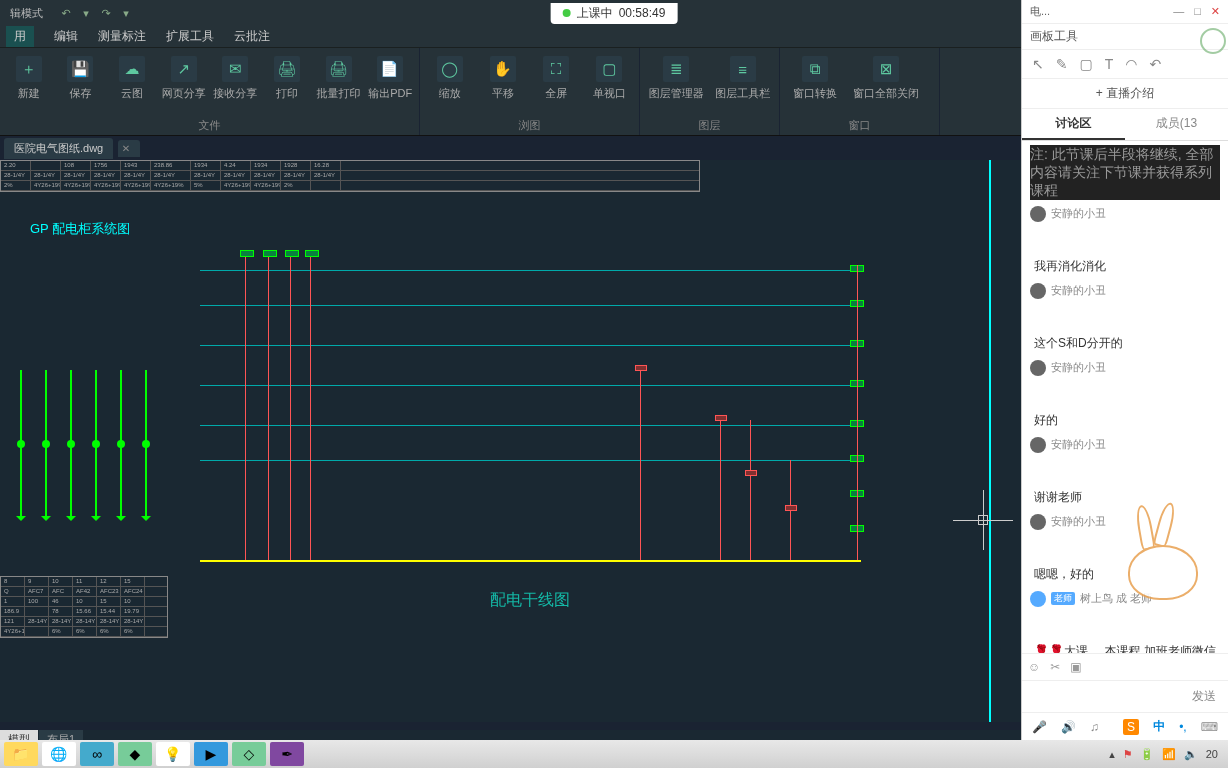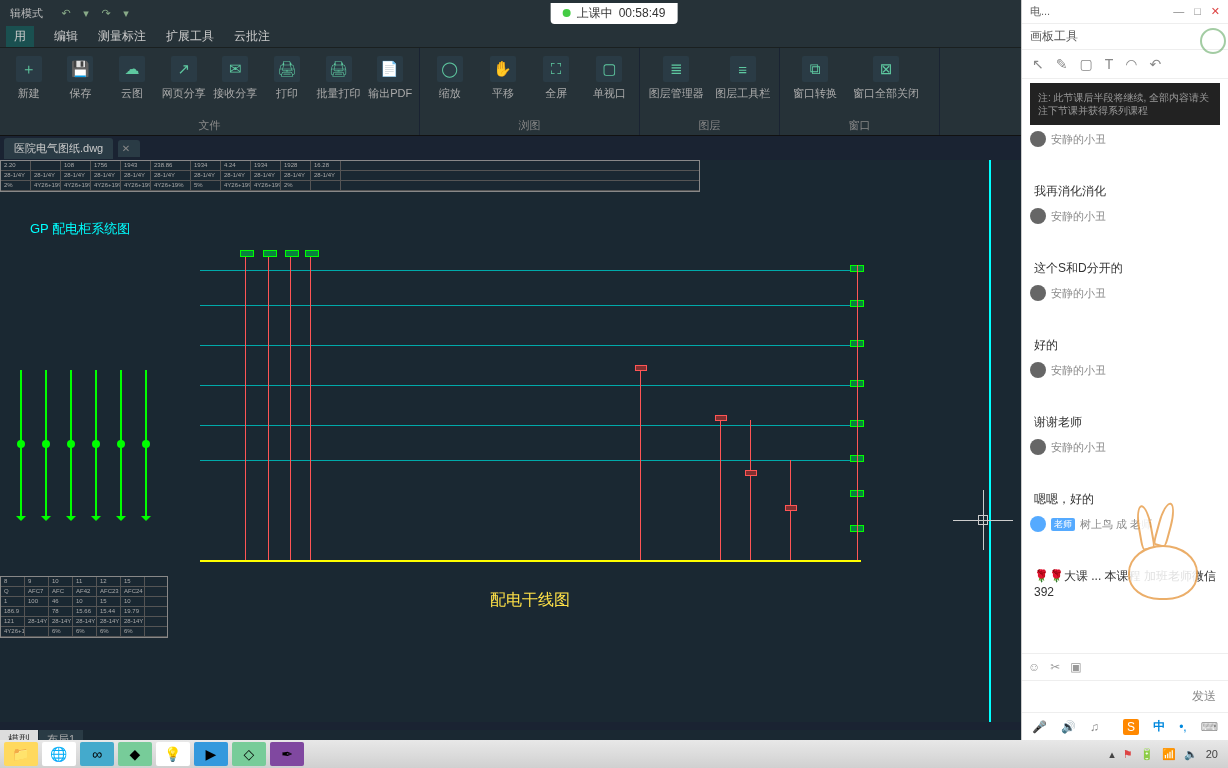--- a/index.html
+++ b/index.html
@@ -23,21 +23,21 @@
 .ribbon-btn .ico { width: 26px; height: 26px; background: #2a3b45; display: flex; align-items: center; justify-content: center; color: #5ec8a0; font-size: 15px; border-radius: 2px; }
 .ribbon-btn .ico.green { color: #5ec8a0; }
 .ribbon-group-label { text-align: center; font-size: 11px; padding: 2px 0; color: #888; }
 
 .file-tab { background: #1a2332; padding: 2px 0 0 4px; }
 .file-tab span { display: inline-block; background: #2a3b45; color: #ccc; font-size: 11px; padding: 3px 10px; border-radius: 3px 3px 0 0; }
 
 .canvas-area { position: absolute; top: 160px; left: 0; right: 207px; bottom: 46px; background: #1a2832; overflow: hidden; }
 .cad-drawing { position: absolute; inset: 0; }
 .drawing-title { position: absolute; color: #0ff; font-size: 13px; }
-.drawing-subtitle { position: absolute; color: #fde047; font-size: 16px; text-align: center; }
+.drawing-subtitle { position: absolute; color: #14b8a6; font-size: 16px; text-align: center; }
 .vert-cyan-line { position: absolute; right: 30px; top: 0; bottom: 0; width: 2px; background: #0ff; }
 .crosshair { position: absolute; right: 8px; top: 330px; width: 60px; height: 60px; }
 .crosshair::before, .crosshair::after { content: ''; position: absolute; background: #ccc; }
 .crosshair::before { left: 0; right: 0; top: 50%; height: 1px; }
 .crosshair::after { top: 0; bottom: 0; left: 50%; width: 1px; }
 .crosshair .box { position: absolute; left: 50%; top: 50%; width: 10px; height: 10px; border: 1px solid #ccc; transform: translate(-50%,-50%); }
 
 .data-table { position: absolute; border: 1px solid #888; font-size: 6px; color: #aaa; }
 .data-table .row { display: flex; border-bottom: 1px solid #555; }
 .data-table .cell { border-right: 1px solid #555; padding: 1px 3px; white-space: nowrap; height: 9px; overflow: hidden; }
@@ -66,21 +66,21 @@
 .side-panel { position: absolute; right: 0; top: 0; bottom: 28px; width: 207px; background: #fff; border-left: 1px solid #ccc; display: flex; flex-direction: column; font-size: 12px; }
 .side-title { height: 24px; display: flex; align-items: center; padding: 0 8px; color: #666; font-size: 11px; border-bottom: 1px solid #eee; }
 .side-title .wc { margin-left: auto; display: flex; gap: 10px; color: #888; }
 .side-tool { padding: 4px 8px; font-size: 12px; color: #555; border-bottom: 1px solid #eee; }
 .tool-row { display: flex; gap: 12px; padding: 6px 10px; color: #888; font-size: 14px; border-bottom: 1px solid #eee; }
 .live-intro { text-align: center; padding: 6px; color: #555; border-bottom: 1px solid #eee; }
 .chat-tabs { display: flex; border-bottom: 1px solid #ddd; }
 .chat-tabs .ctab { flex: 1; text-align: center; padding: 6px; color: #888; }
 .chat-tabs .ctab.active { color: #333; font-weight: bold; border-bottom: 2px solid #333; }
 .chat-body { flex: 1; overflow-y: auto; padding: 4px 8px; }
-.chat-notice { background: #222; color: #999; font-size: 10px; padding: 8px; line-height: 1.3; margin-bottom: 6px; }
+.chat-notice { background: #222; color: #999; font-size: 14px; padding: 0; line-height: 1.3; margin-bottom: 6px; }
 .chat-msg { margin-bottom: 8px; }
 .chat-user { display: flex; align-items: center; gap: 5px; color: #888; font-size: 11px; margin-bottom: 2px; }
 .chat-user .avatar { width: 16px; height: 16px; background: #666; border-radius: 50%; }
 .chat-user .avatar.t { background: #5af; }
 .chat-text { color: #333; font-size: 12px; padding-left: 4px; margin-top: 36px; }
 .chat-input-row { border-top: 1px solid #eee; padding: 6px; display: flex; gap: 10px; color: #999; }
 .send-row { height: 32px; border-top: 1px solid #eee; display: flex; align-items: center; justify-content: flex-end; padding-right: 12px; color: #888; }
 .bottom-icons { height: 28px; border-top: 1px solid #eee; display: flex; align-items: center; gap: 14px; padding: 0 10px; color: #888; }
 
 .rabbit { position: absolute; right: 10px; bottom: 120px; width: 110px; height: 110px; opacity: 0.85; }
@@ -399,20 +399,25 @@
   <div class="side-tool">画板工具</div>
   <div class="tool-row">
     <span>↖</span>
     <span>✎</span>
     <span>▢</span>
     <span>T</span>
     <span>◠</span>
     <span>↶</span>
   </div>
   <div class="watermark"></div>
+  <div class="live-intro">+ 直播介绍</div>
+  <div class="chat-tabs">
+    <div class="ctab active">讨论区</div>
+    <div class="ctab">成员(13</div>
+  </div>
   <div class="chat-body">
     <div class="chat-notice">注: 此节课后半段将继续, 全部内容请关注下节课并获得系列课程</div>
     <div class="chat-msg">
         <div class="chat-user">
           <span class="avatar"></span>
           <span>安静的小丑</span>
         </div>
         <div class="chat-text">我再消化消化</div>
       </div>
     <div class="chat-msg">

